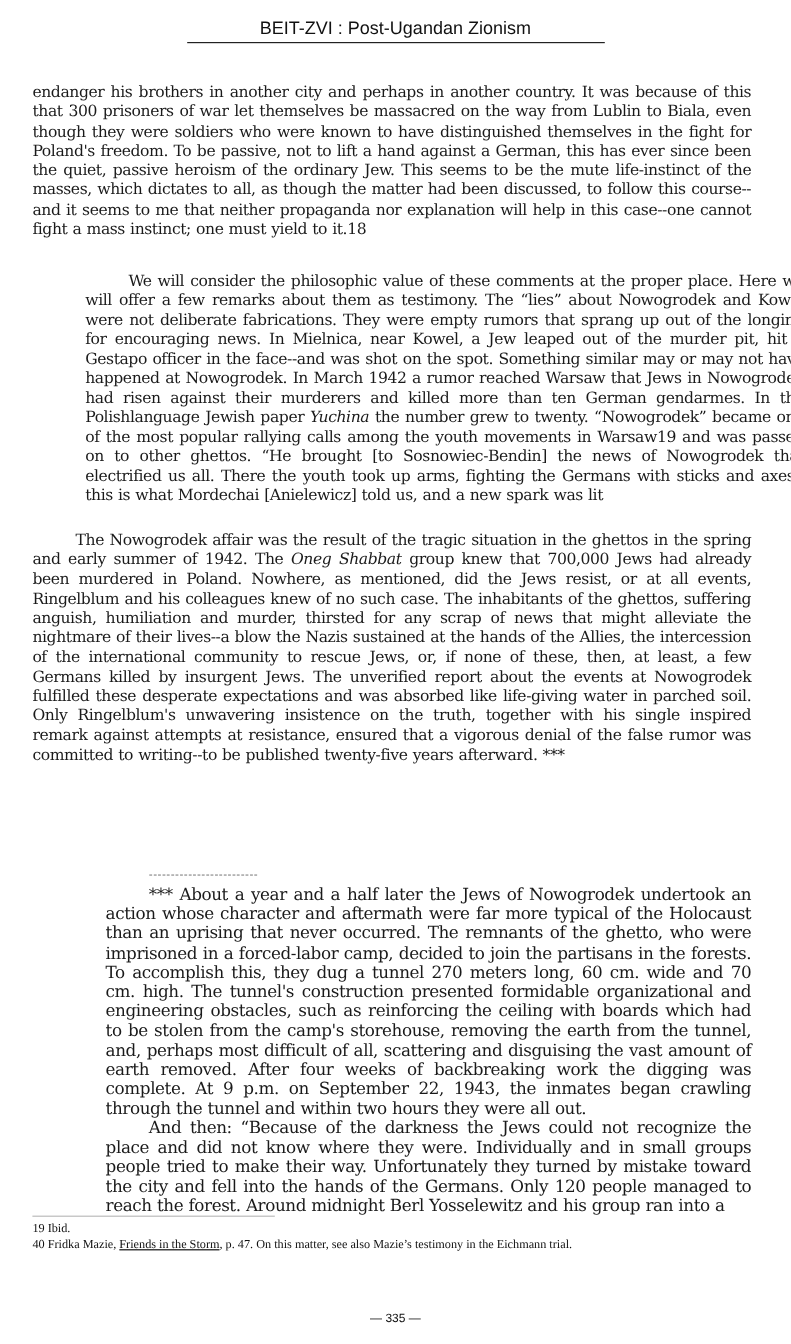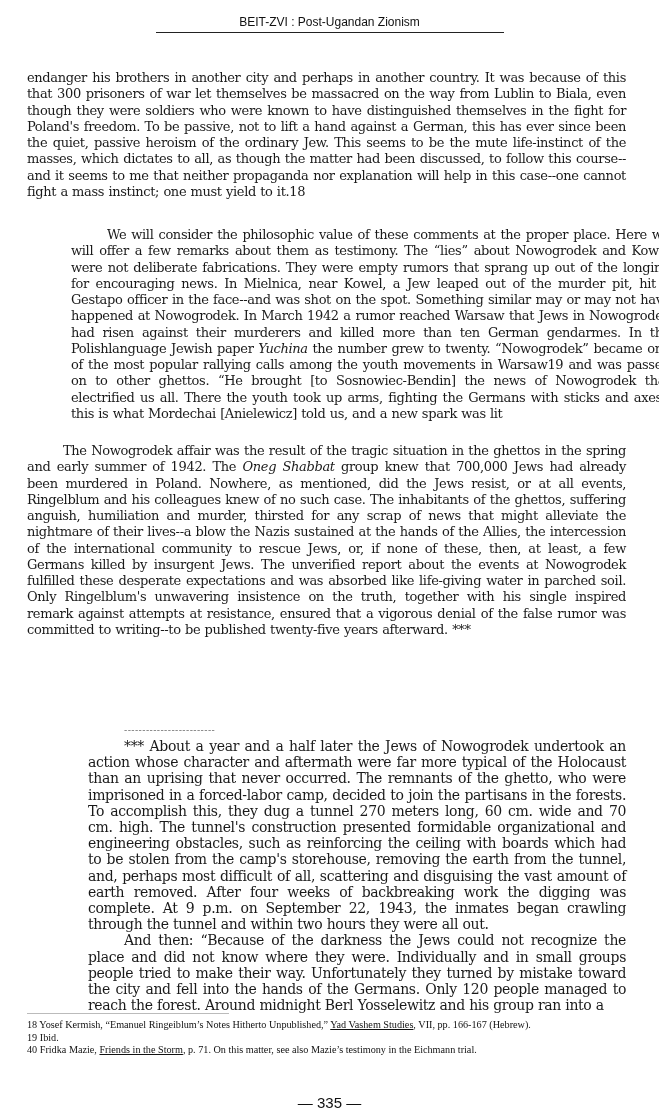--- a/index.html
+++ b/index.html
@@ -1,21 +1,21 @@
 <!DOCTYPE html>
 <html><head>
 <meta charset="utf-8">
 <style>
   html, body { margin: 0; padding: 0; background: #ffffff; }
   body { width: 659px; height: 1120px; position: relative; overflow: hidden; color: #1a1a1a; }
   .page { position: absolute; left: 0; top: 0; width: 659px; height: 1120px; }
 
   .running-head {
     position: absolute; top: 15px; left: 0; width: 659px; text-align: center;
-    font-family: "Liberation Sans", sans-serif; font-size: 12px; color: #111;
+    font-family: "Liberation Sans", sans-serif; font-size: 15px; color: #111;
   }
   .running-head .rule {
     display: block; width: 348px; margin: 3px auto 0; border-top: 1px solid #222; height: 0;
   }
 
   .body-text {
     position: absolute; left: 27px; width: 599px;
     font-family: "DejaVu Serif", serif; font-size: 13px; line-height: 16.25px;
     text-align: justify; letter-spacing: -0.35px; word-spacing: 0.5px;
   }
@@ -43,21 +43,21 @@
   }
   .footnotes {
     position: absolute; top: 1019px; left: 27px; width: 610px;
     font-family: "Liberation Serif", serif; font-size: 10.2px; line-height: 12.5px; color: #111;
   }
   .footnotes div { white-space: nowrap; }
   .u { text-decoration: underline; }
 
   .folio {
     position: absolute; top: 1094px; left: 0; width: 659px; text-align: center;
-    font-family: "Liberation Sans", sans-serif; font-size: 15px; color: #111;
+    font-family: "Liberation Sans", sans-serif; font-size: 10px; color: #111;
   }
   em { font-style: italic; }
 </style>
 </head>
 <body>
 
 <div class="page">
 
   <div class="running-head">
     <span>BEIT-ZVI : Post-Ugandan Zionism</span>
@@ -79,20 +79,19 @@
   <div class="note-sep">-------------------------</div>
 
   <div class="note-text">
     <p class="indent">*** About a year and a half later the Jews of Nowogrodek undertook an action whose character and aftermath were far more typical of the Holocaust than an uprising that never occurred. The remnants of the ghetto, who were imprisoned in a forced-labor camp, decided to join the partisans in the forests. To accomplish this, they dug a tunnel 270 meters long, 60 cm. wide and 70 cm. high. The tunnel's construction presented formidable organizational and engineering obstacles, such as reinforcing the ceiling with boards which had to be stolen from the camp's storehouse, removing the earth from the tunnel, and, perhaps most difficult of all, scattering and disguising the vast amount of earth removed. After four weeks of backbreaking work the digging was complete. At 9 p.m. on September 22, 1943, the inmates began crawling through the tunnel and within two hours they were all out.</p>
     <p class="indent">And then: “Because of the darkness the Jews could not recognize the place and did not know where they were. Individually and in small groups people tried to make their way. Unfortunately they turned by mistake toward the city and fell into the hands of the Germans. Only 120 people managed to reach the forest. Around midnight Berl Yosselewitz and his group ran into a</p>
   </div>
 
   <div class="fn-rule"></div>
 
   <div class="footnotes">
-    <div><span>18 Yosef Kermish, “Emanuel Ringeiblum’s Notes Hitherto Unpublished,” </span><span class="u">Yad Vashem Studies</span><span>, VII, pp. 166-167 (Hebrew).</span></div>
     <div><span>19 Ibid.</span></div>
-    <div><span>40 Fridka Mazie, </span><span class="u">Friends in the Storm</span><span>, p. 71. On this matter, see also Mazie’s testimony in the Eichmann trial.</span></div>
+    <div><span>40 Fridka Mazie, </span><span class="u">Friends in the Storm</span><span>, p. 47. On this matter, see also Mazie’s testimony in the Eichmann trial.</span></div>
   </div>
 
   <div class="folio">—   335   —</div>
 
 </div>
 
 </body></html>

